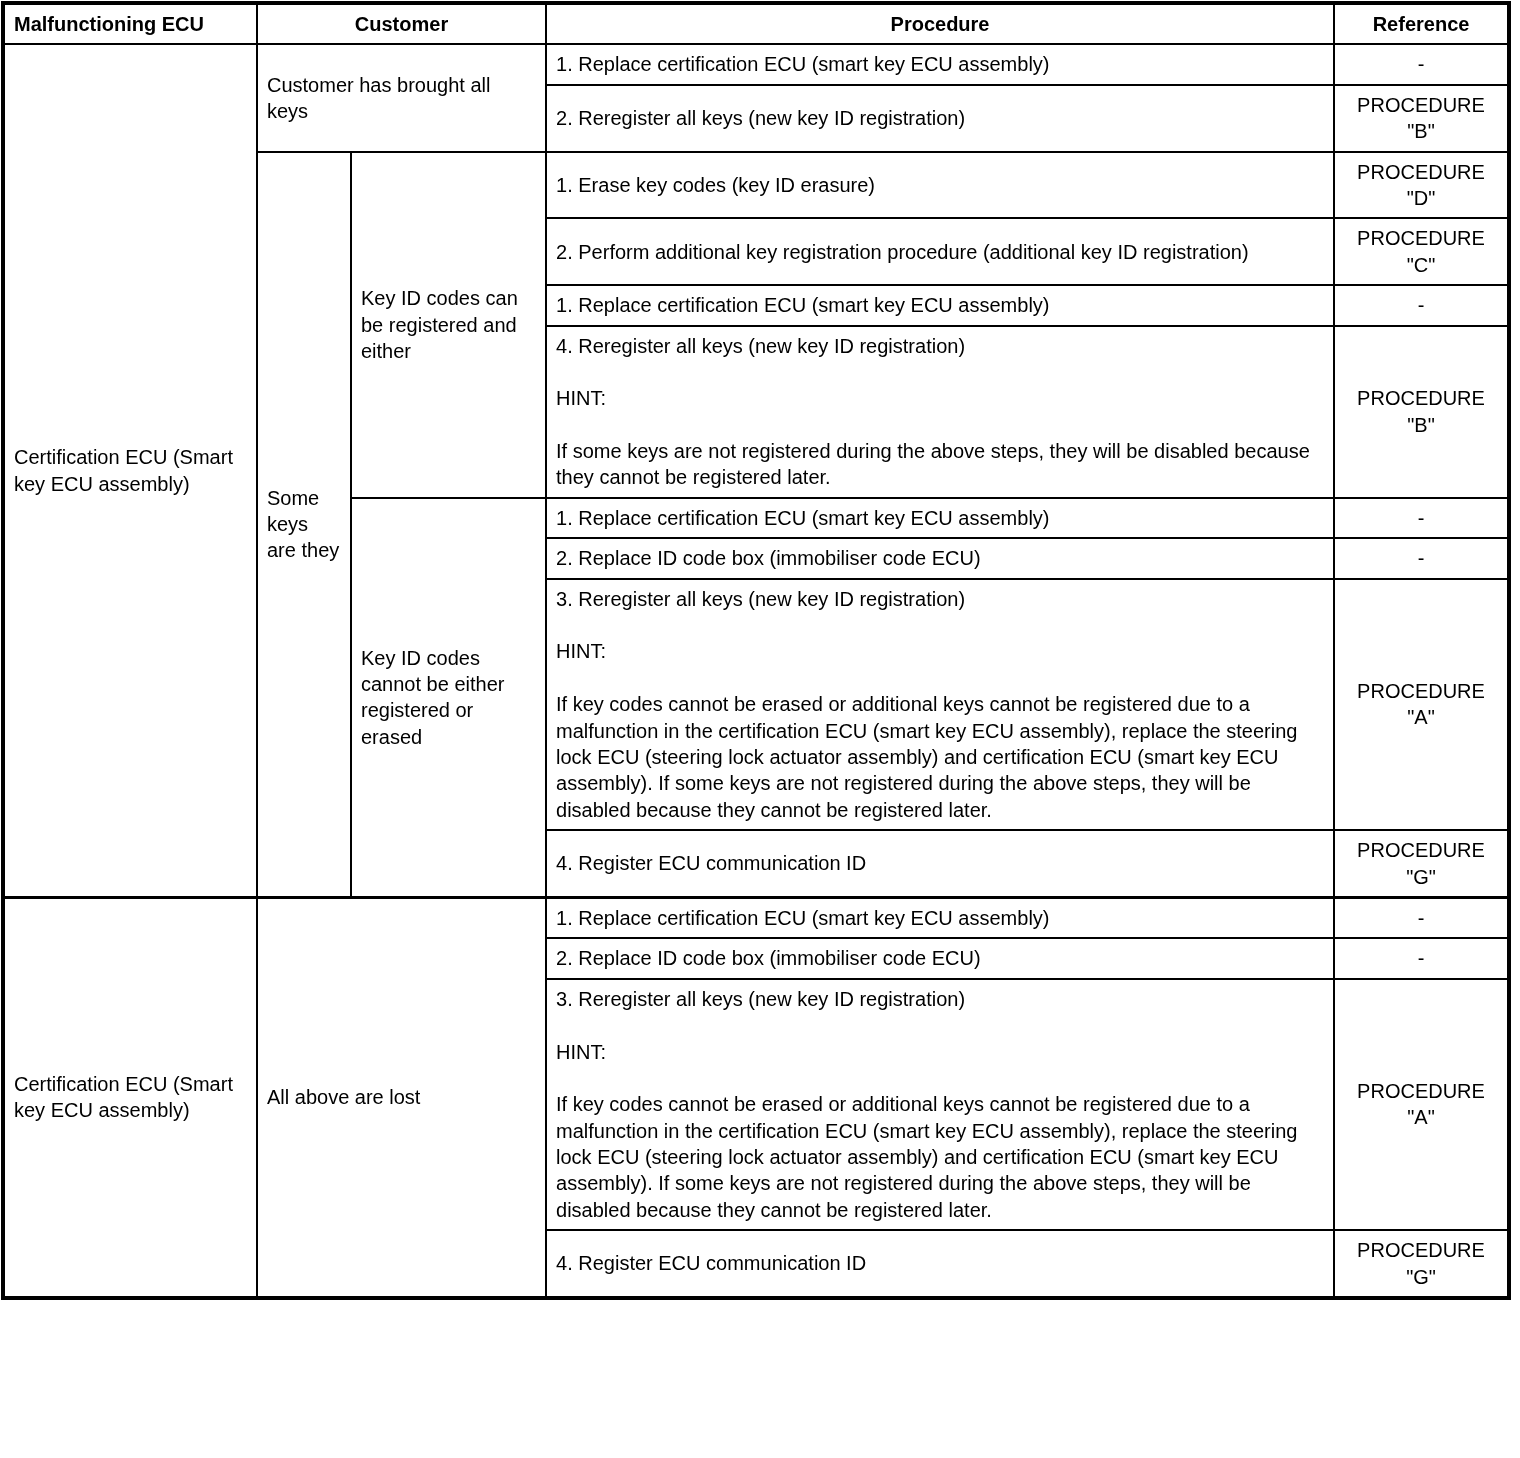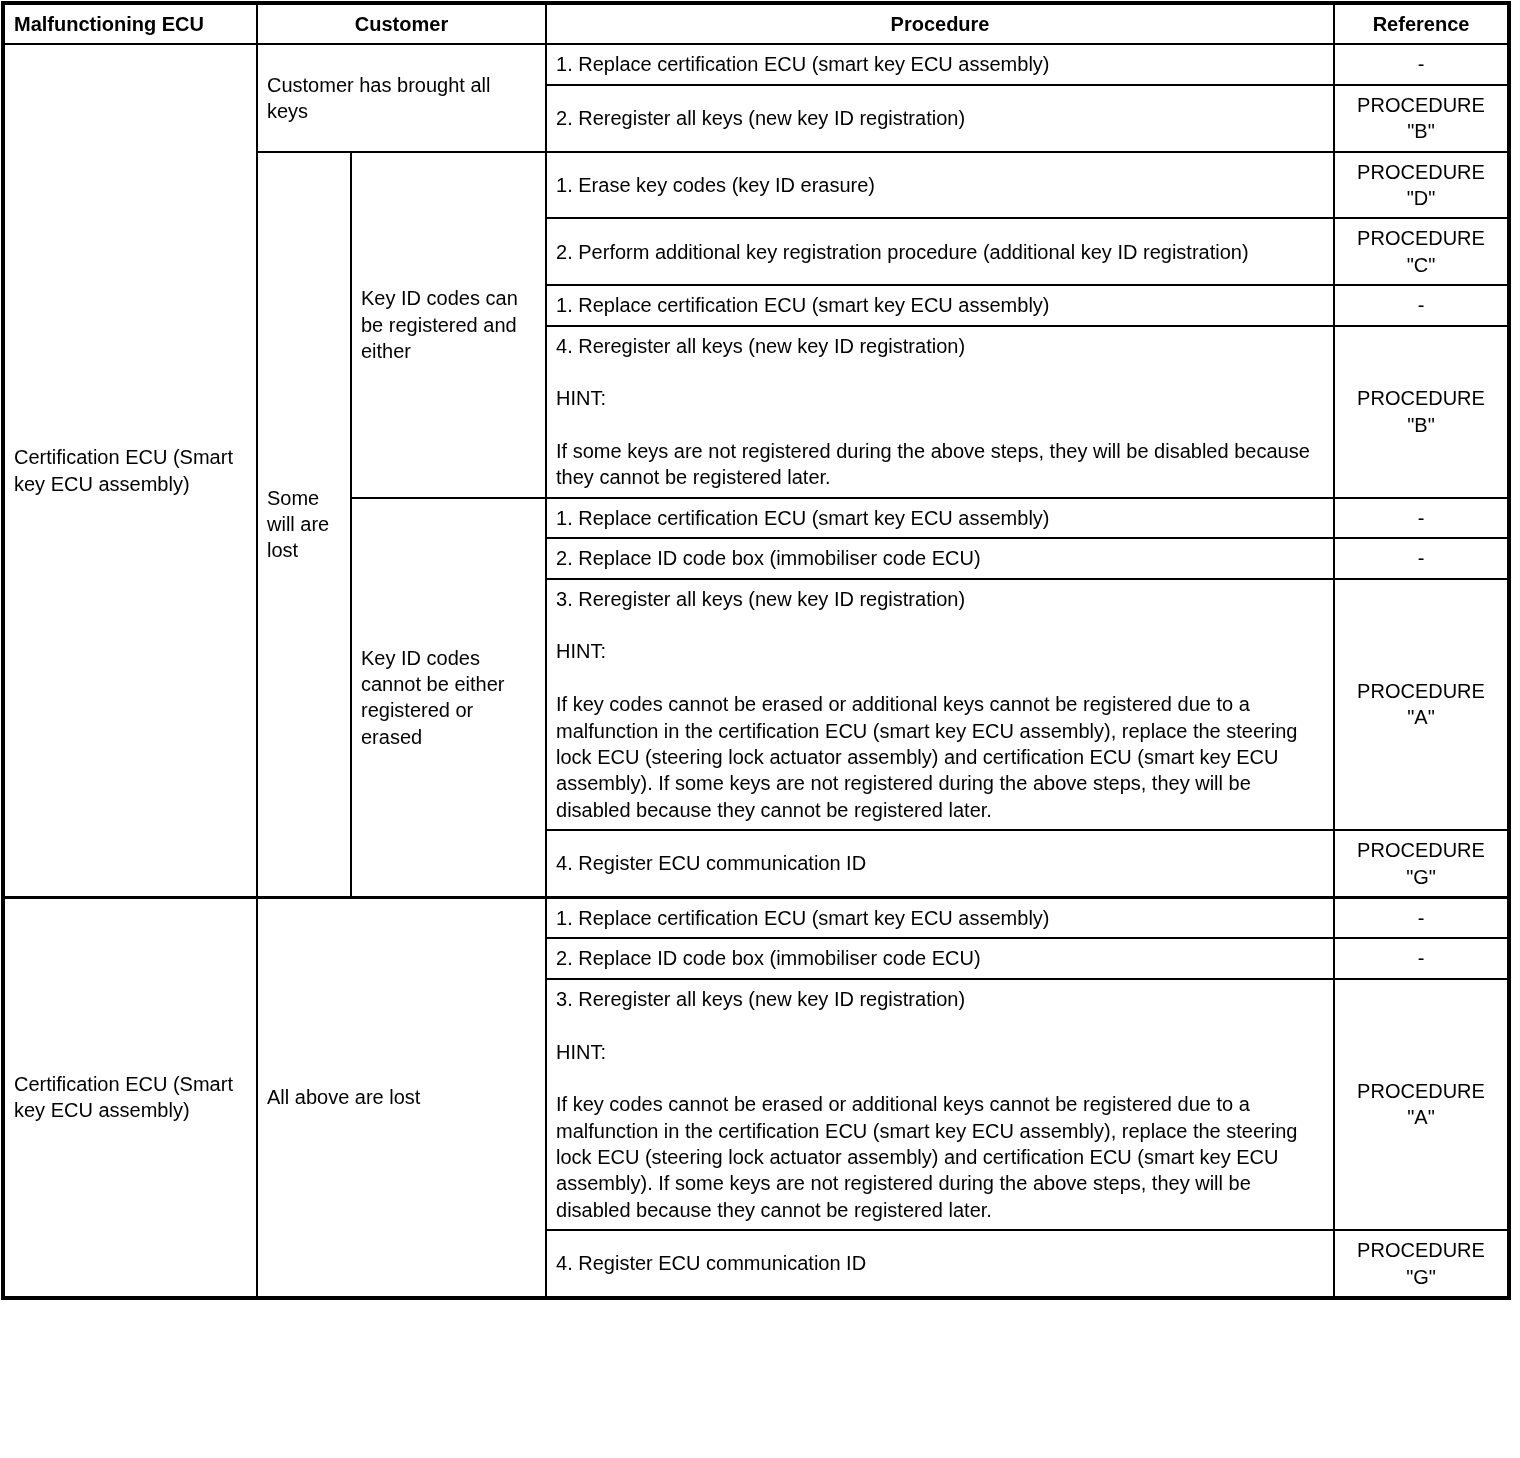--- a/index.html
+++ b/index.html
@@ -90,21 +90,21 @@
         <td class="cond-cell" colspan="2" rowspan="2">Customer has brought all keys</td>
         <td class="proc-cell">1. Replace certification ECU (smart key ECU assembly)</td>
         <td class="ref-cell">-</td>
       </tr>
       <tr>
         <td class="proc-cell">2. Reregister all keys (new key ID registration)</td>
         <td class="ref-cell">PROCEDURE
 "B"</td>
       </tr>
       <tr>
-        <td class="cond-cell" rowspan="8">Some will are lost</td>
+        <td class="cond-cell" rowspan="8">Some keys are they</td>
         <td class="cond-cell" rowspan="4">Key ID codes can be registered and either</td>
         <td class="proc-cell">1. Erase key codes (key ID erasure)</td>
         <td class="ref-cell">PROCEDURE
 "D"</td>
       </tr>
       <tr>
         <td class="proc-cell">2. Perform additional key registration procedure (additional key ID registration)</td>
         <td class="ref-cell">PROCEDURE
 "C"</td>
       </tr>

